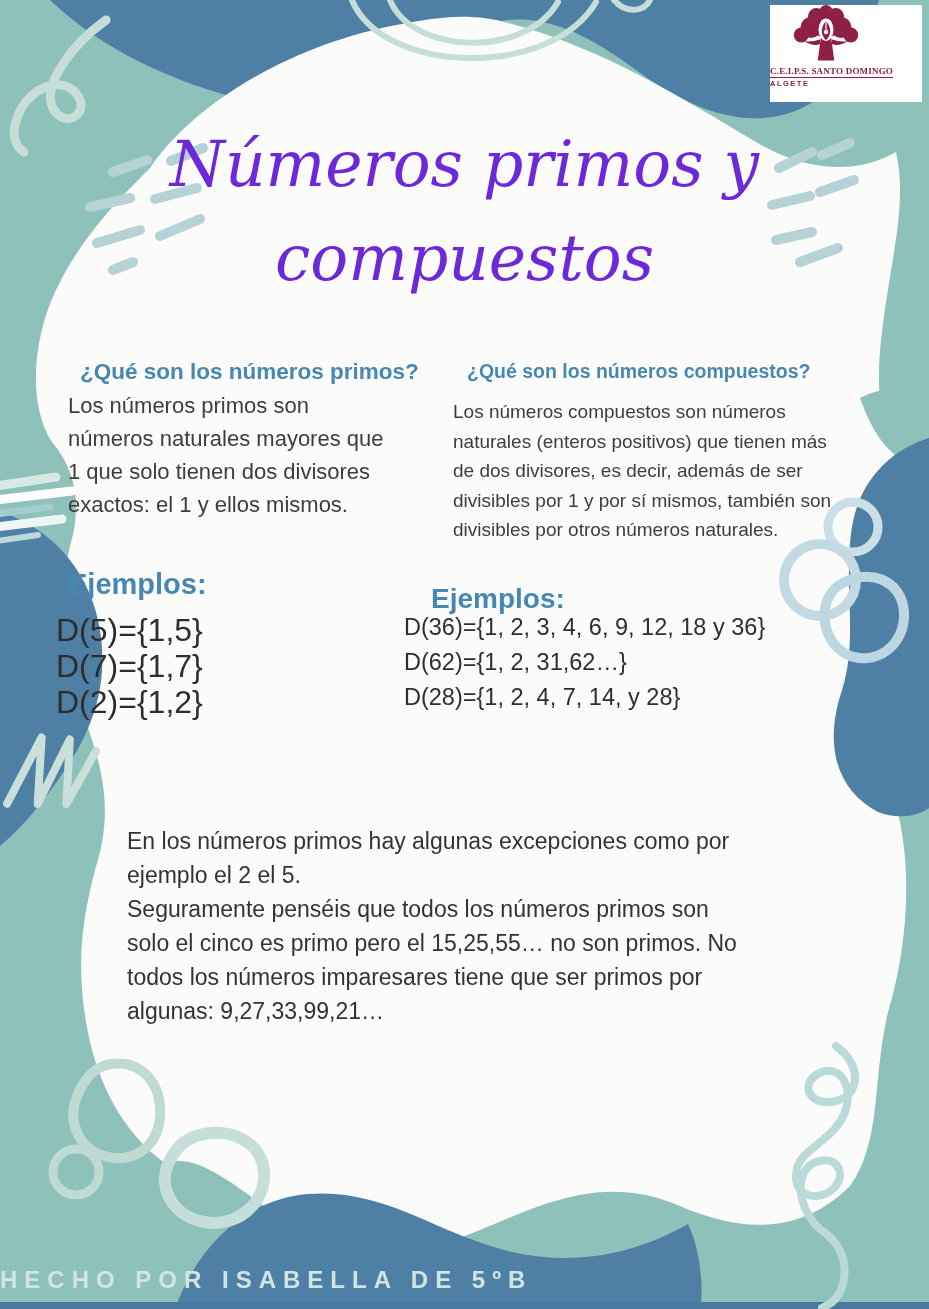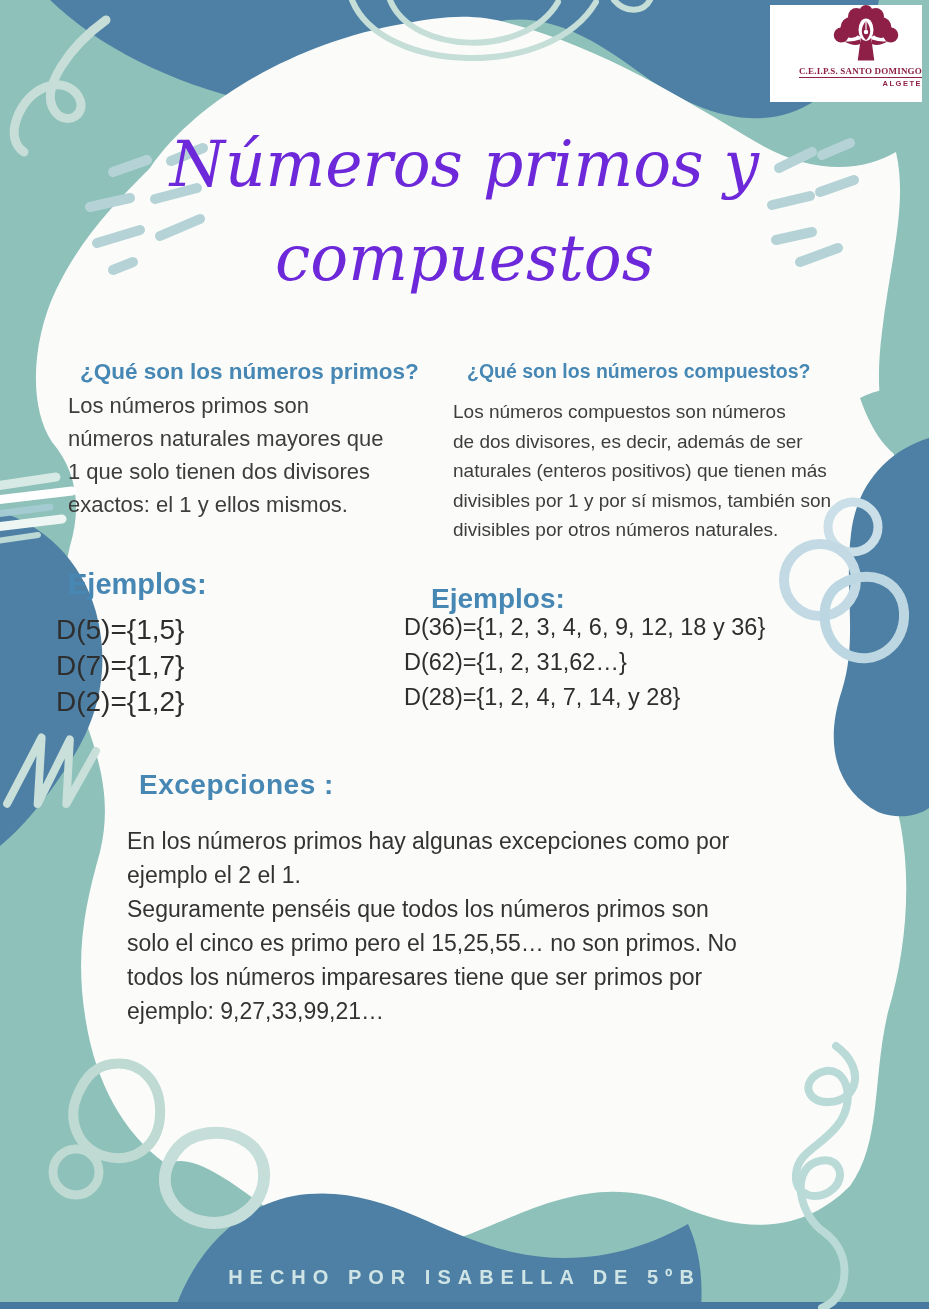--- a/index.html
+++ b/index.html
@@ -6,21 +6,21 @@
   .poster {
     position:relative; width:929px; height:1309px; overflow:hidden;
     background:#8dc1b9;
     font-family:"Liberation Sans", sans-serif;
   }
   .bg { position:absolute; left:0; top:0; }
 
   
   .logo-box {
     position:absolute; left:770px; top:5px; width:152px; height:97px;
-    background:#ffffff; display:flex; flex-direction:column; align-items:flex-end;
+    background:#ffffff; display:flex; flex-direction:column; align-items:flex-start;
     justify-content:flex-start; padding-top:0; box-sizing:border-box;
   }
   .logo-line1 {
     font-family:"Liberation Serif", serif; font-weight:bold; font-size:9px;
     color:#8e2048; letter-spacing:.2px; border-bottom:1px solid #8e2048;
     padding-bottom:1px; margin-top:1px; white-space:nowrap;
   }
   .logo-line2 {
     font-family:Liberation Sans, sans-serif; font-weight:bold; font-size:7.5px;
     color:#8e2048; letter-spacing:1.5px; margin-top:1px;
@@ -37,30 +37,30 @@
   .h-blue { position:absolute; color:#4787b4; font-weight:bold; margin:12px; }
   .body-text { position:absolute; color:#3d3d3d; }
   .body-text div { white-space:nowrap; }
 
   .q-primes-h   { left:68px;  top:347px; font-size:22.5px; }
   .q-primes-b   { left:68px;  top:389px; font-size:22px;   line-height:33px; }
   .q-comp-h     { left:455px; top:348px; font-size:19.5px; }
   .q-comp-b     { left:453px; top:397px; font-size:19px;   line-height:29.5px; }
 
   .ex-primes-h  { left:56px;  top:556px; font-size:29px; }
-  .ex-primes-b  { left:56px;  top:612px; font-size:28px;  line-height:36px; color:#2e2e2e;text-align:center; }
+  .ex-primes-b  { left:56px;  top:612px; font-size:32px;  line-height:36px; color:#2e2e2e;text-align:center; }
   .ex-comp-h    { left:419px; top:571px; font-size:28px; }
   .ex-comp-b    { left:404px; top:610px; font-size:23.5px; line-height:35px; color:#2e2e2e; }
 
   .exc-h        { left:127px; top:757px; font-size:28px; letter-spacing:.5px; }
   .exc-b        { left:127px; top:824px; font-size:23px; line-height:34px; color:#333; }
 
   .footer {
-    position:absolute; left:0; right:0; top:1266px; text-align:center;
-    color:#cfe4e5; font-size:20px; font-weight:bold; letter-spacing:7px;
+    position:absolute; left:0; right:0; top:1266px; text-align:left;
+    color:#cfe4e5; font-size:24px; font-weight:bold; letter-spacing:7px;
     white-space:nowrap;
   }
 </style>
 </head>
 <body>
 
 <div class="poster">
 
   <svg class="bg" width="929" height="1309" viewBox="0 0 929 1309">
     <rect width="929" height="1309" fill="#8dc1b9"></rect>
@@ -185,45 +185,44 @@
   <div class="body-text q-primes-b">
     <div>Los números primos son</div>
     <div>números naturales mayores que</div>
     <div>1 que solo tienen dos divisores</div>
     <div>exactos: el 1 y ellos mismos.</div>
   </div>
 
   <h2 class="h-blue q-comp-h">¿Qué son los números compuestos?</h2>
   <div class="body-text q-comp-b">
     <div>Los números compuestos son números</div>
+    <div>naturales (enteros positivos) que tienen más</div>
     <div>de dos divisores, es decir, además de ser</div>
-    <div>naturales (enteros positivos) que tienen más</div>
     <div>divisibles por 1 y por sí mismos, también son</div>
     <div>divisibles por otros números naturales.</div>
   </div>
 
   <h2 class="h-blue ex-primes-h">Ejemplos:</h2>
   <div class="body-text ex-primes-b">
     <div>D(5)={1,5}</div>
     <div>D(7)={1,7}</div>
     <div>D(2)={1,2}</div>
   </div>
 
   <h2 class="h-blue ex-comp-h">Ejemplos:</h2>
   <div class="body-text ex-comp-b">
     <div>D(36)={1, 2, 3, 4, 6, 9, 12, 18 y 36}</div>
     <div>D(62)={1, 2, 31,62…}</div>
     <div>D(28)={1, 2, 4, 7, 14, y 28}</div>
   </div>
 
-  <h2 class="h-blue exc-h">Excepciones :</h2>
   <div class="body-text exc-b">
     <div>En los números primos hay algunas excepciones como por</div>
-    <div>ejemplo el 2 el 1.</div>
+    <div>ejemplo el 2 el 5.</div>
     <div>Seguramente penséis que todos los números primos son</div>
     <div>solo el cinco es primo pero el 15,25,55… no son primos. No</div>
     <div>todos los números imparesares tiene que ser primos por</div>
-    <div>ejemplo: 9,27,33,99,21…</div>
+    <div>algunas: 9,27,33,99,21…</div>
   </div>
 
   <div class="footer">HECHO POR ISABELLA DE 5ºB</div>
 
 </div>
 
 </body></html>

